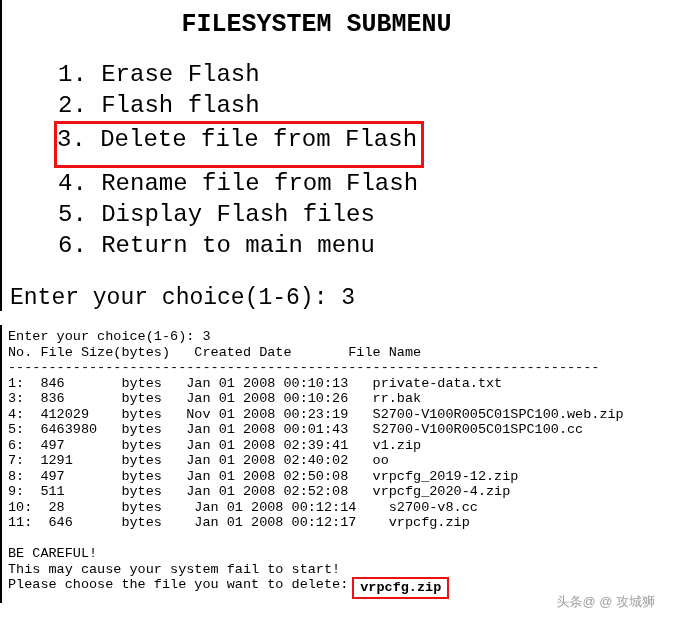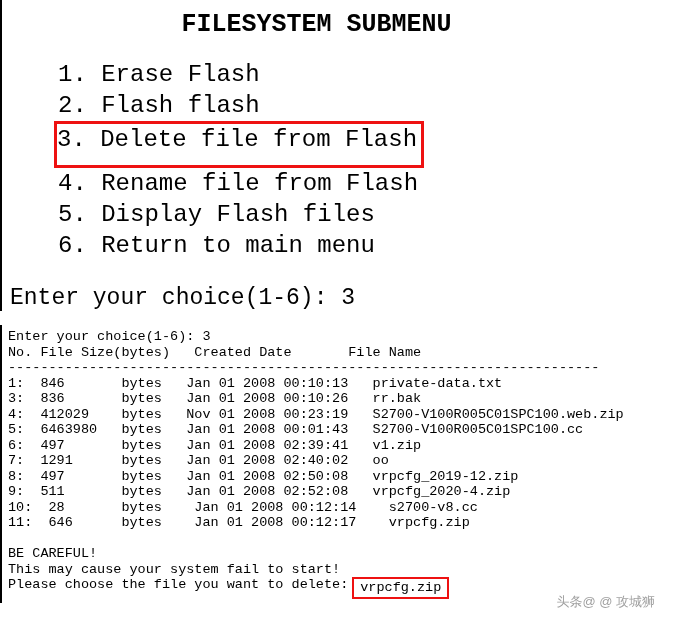--- a/index.html
+++ b/index.html
@@ -47,20 +47,21 @@
     font-size: 13.5px;
     line-height: 1.15;
   }
   .listing .row { white-space: pre; }
   .hr { letter-spacing: 0; }
   .delete-line { white-space: pre; display: flex; }
   .delete-box {
     border: 2px solid #e11;
     padding: 1px 6px;
     margin-left: 4px;
+    font-weight: bold;
   }
   .watermark {
     position: absolute;
     right: 28px;
     top: 593px;
     font-family: Liberation Sans, sans-serif;
     font-size: 13px;
     color: rgba(80,80,80,0.55);
     pointer-events: none;
   }

